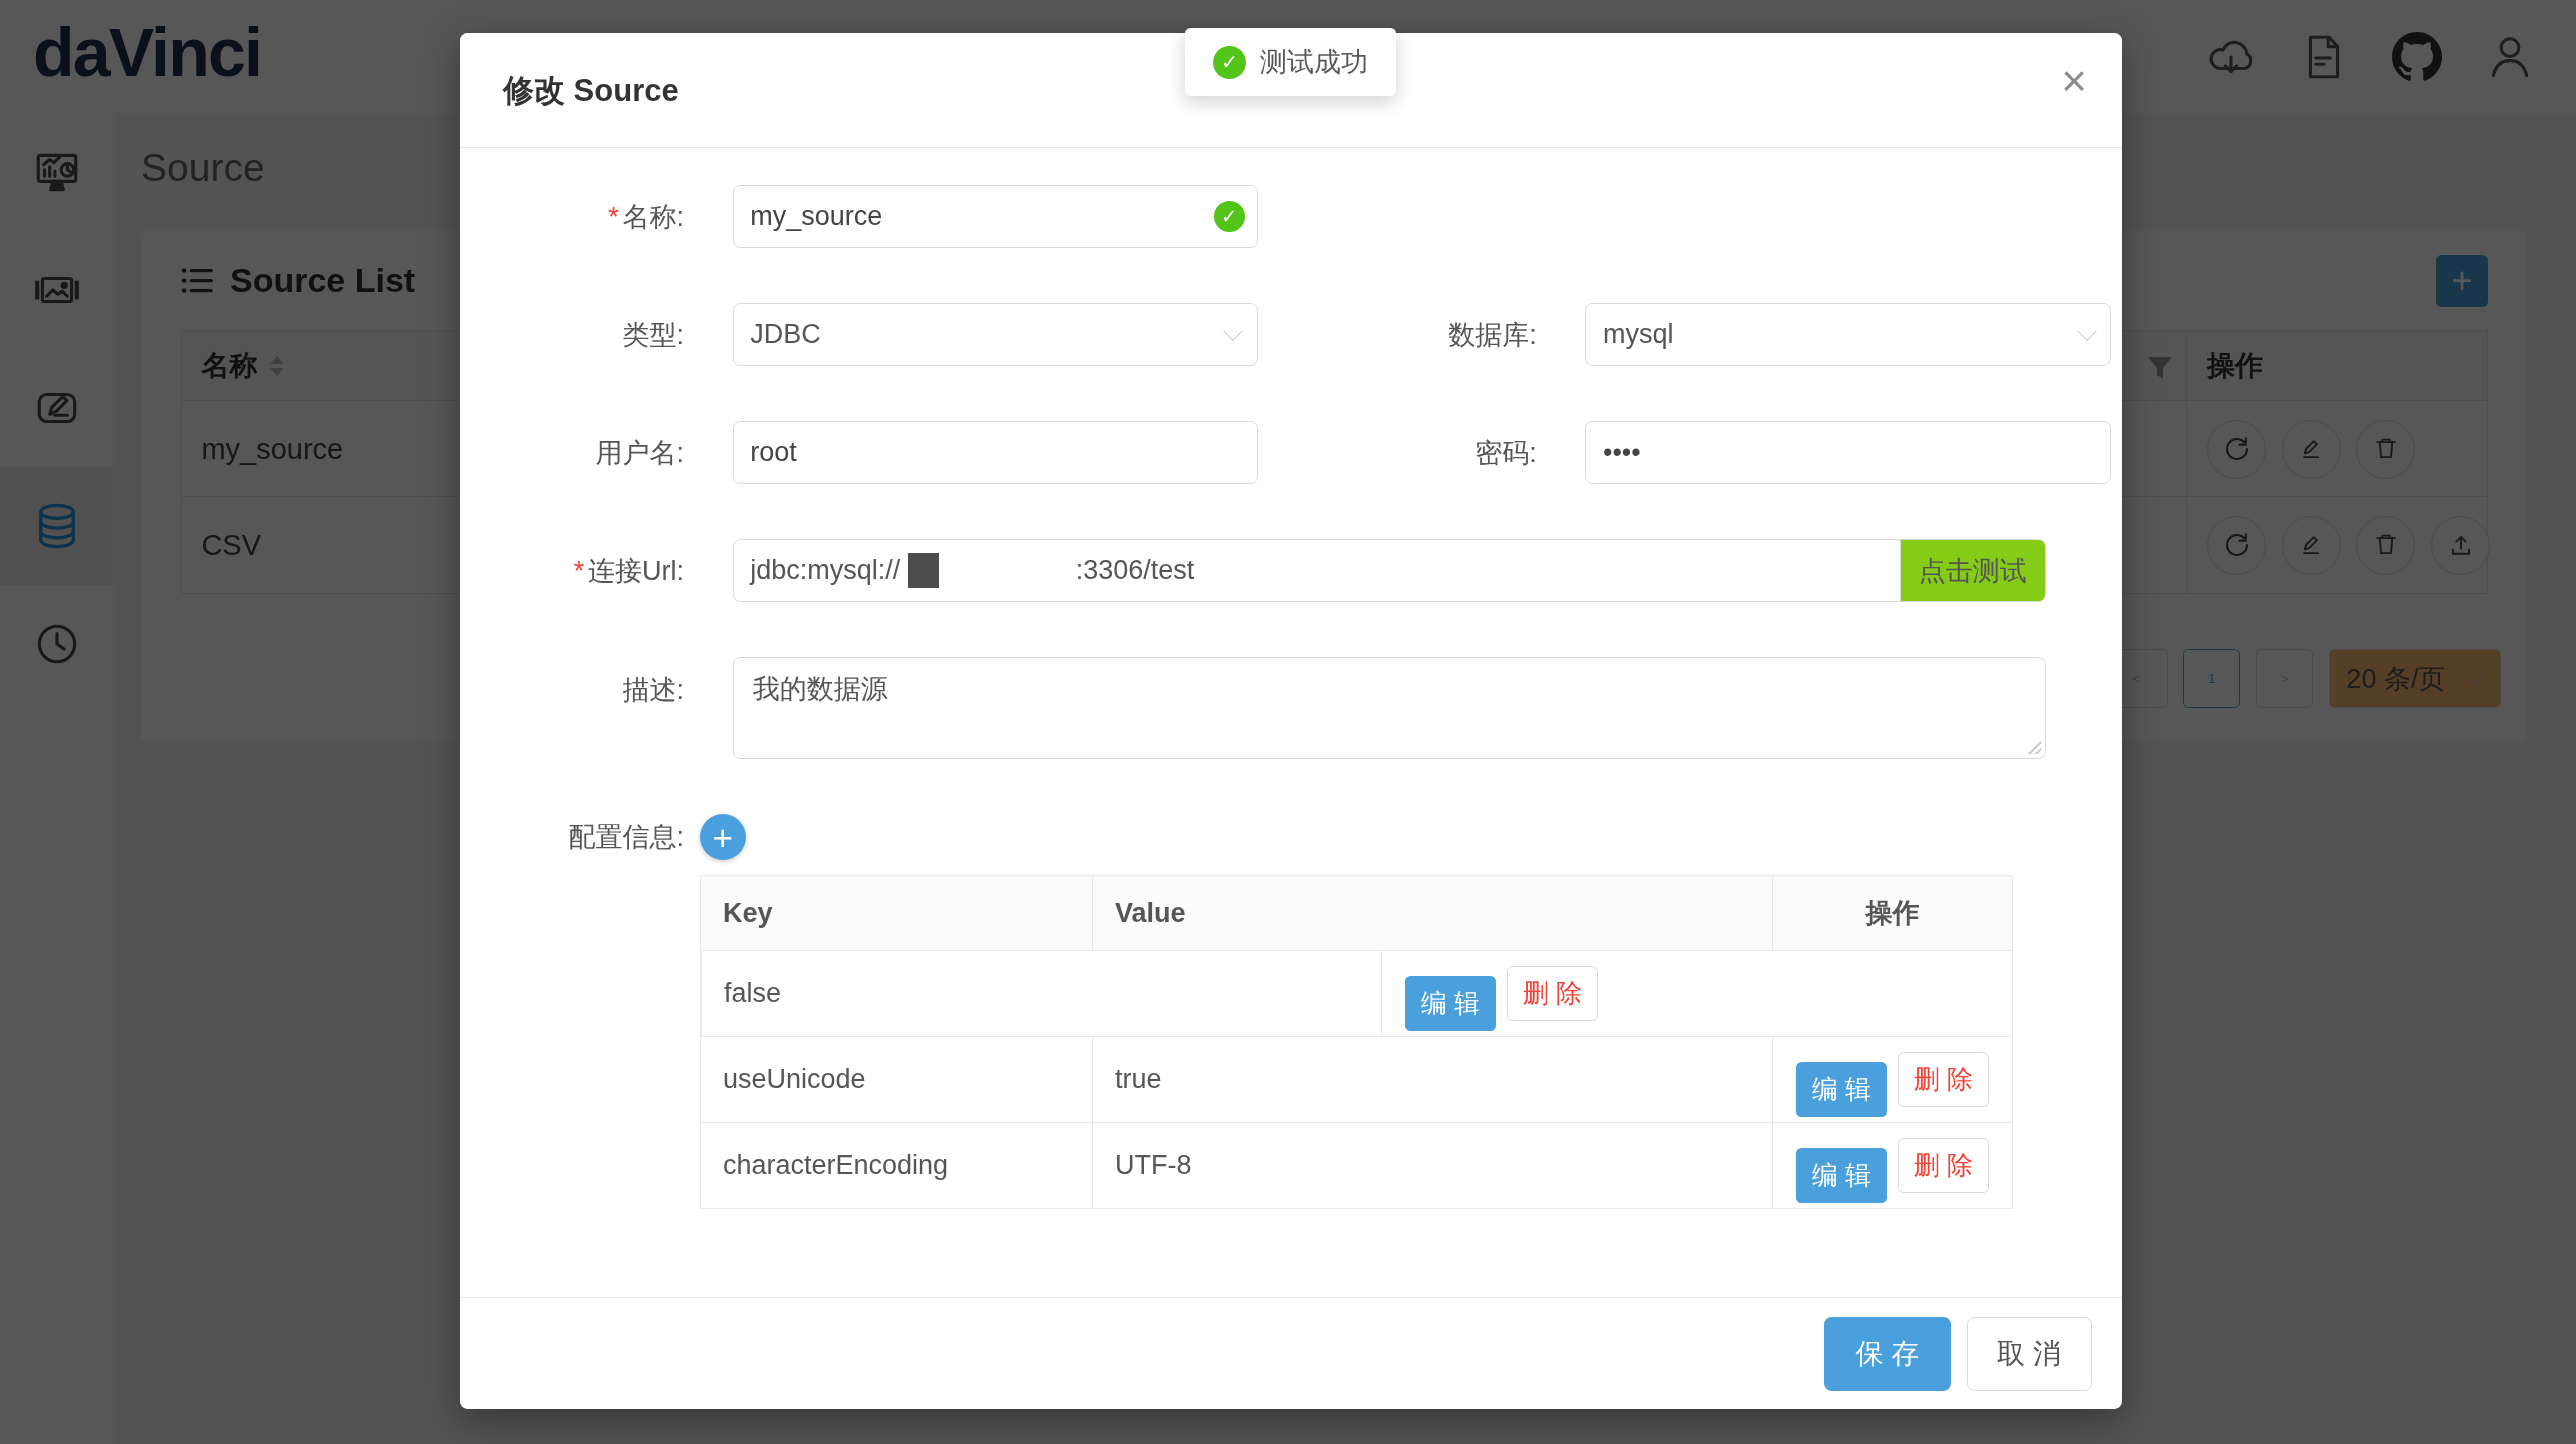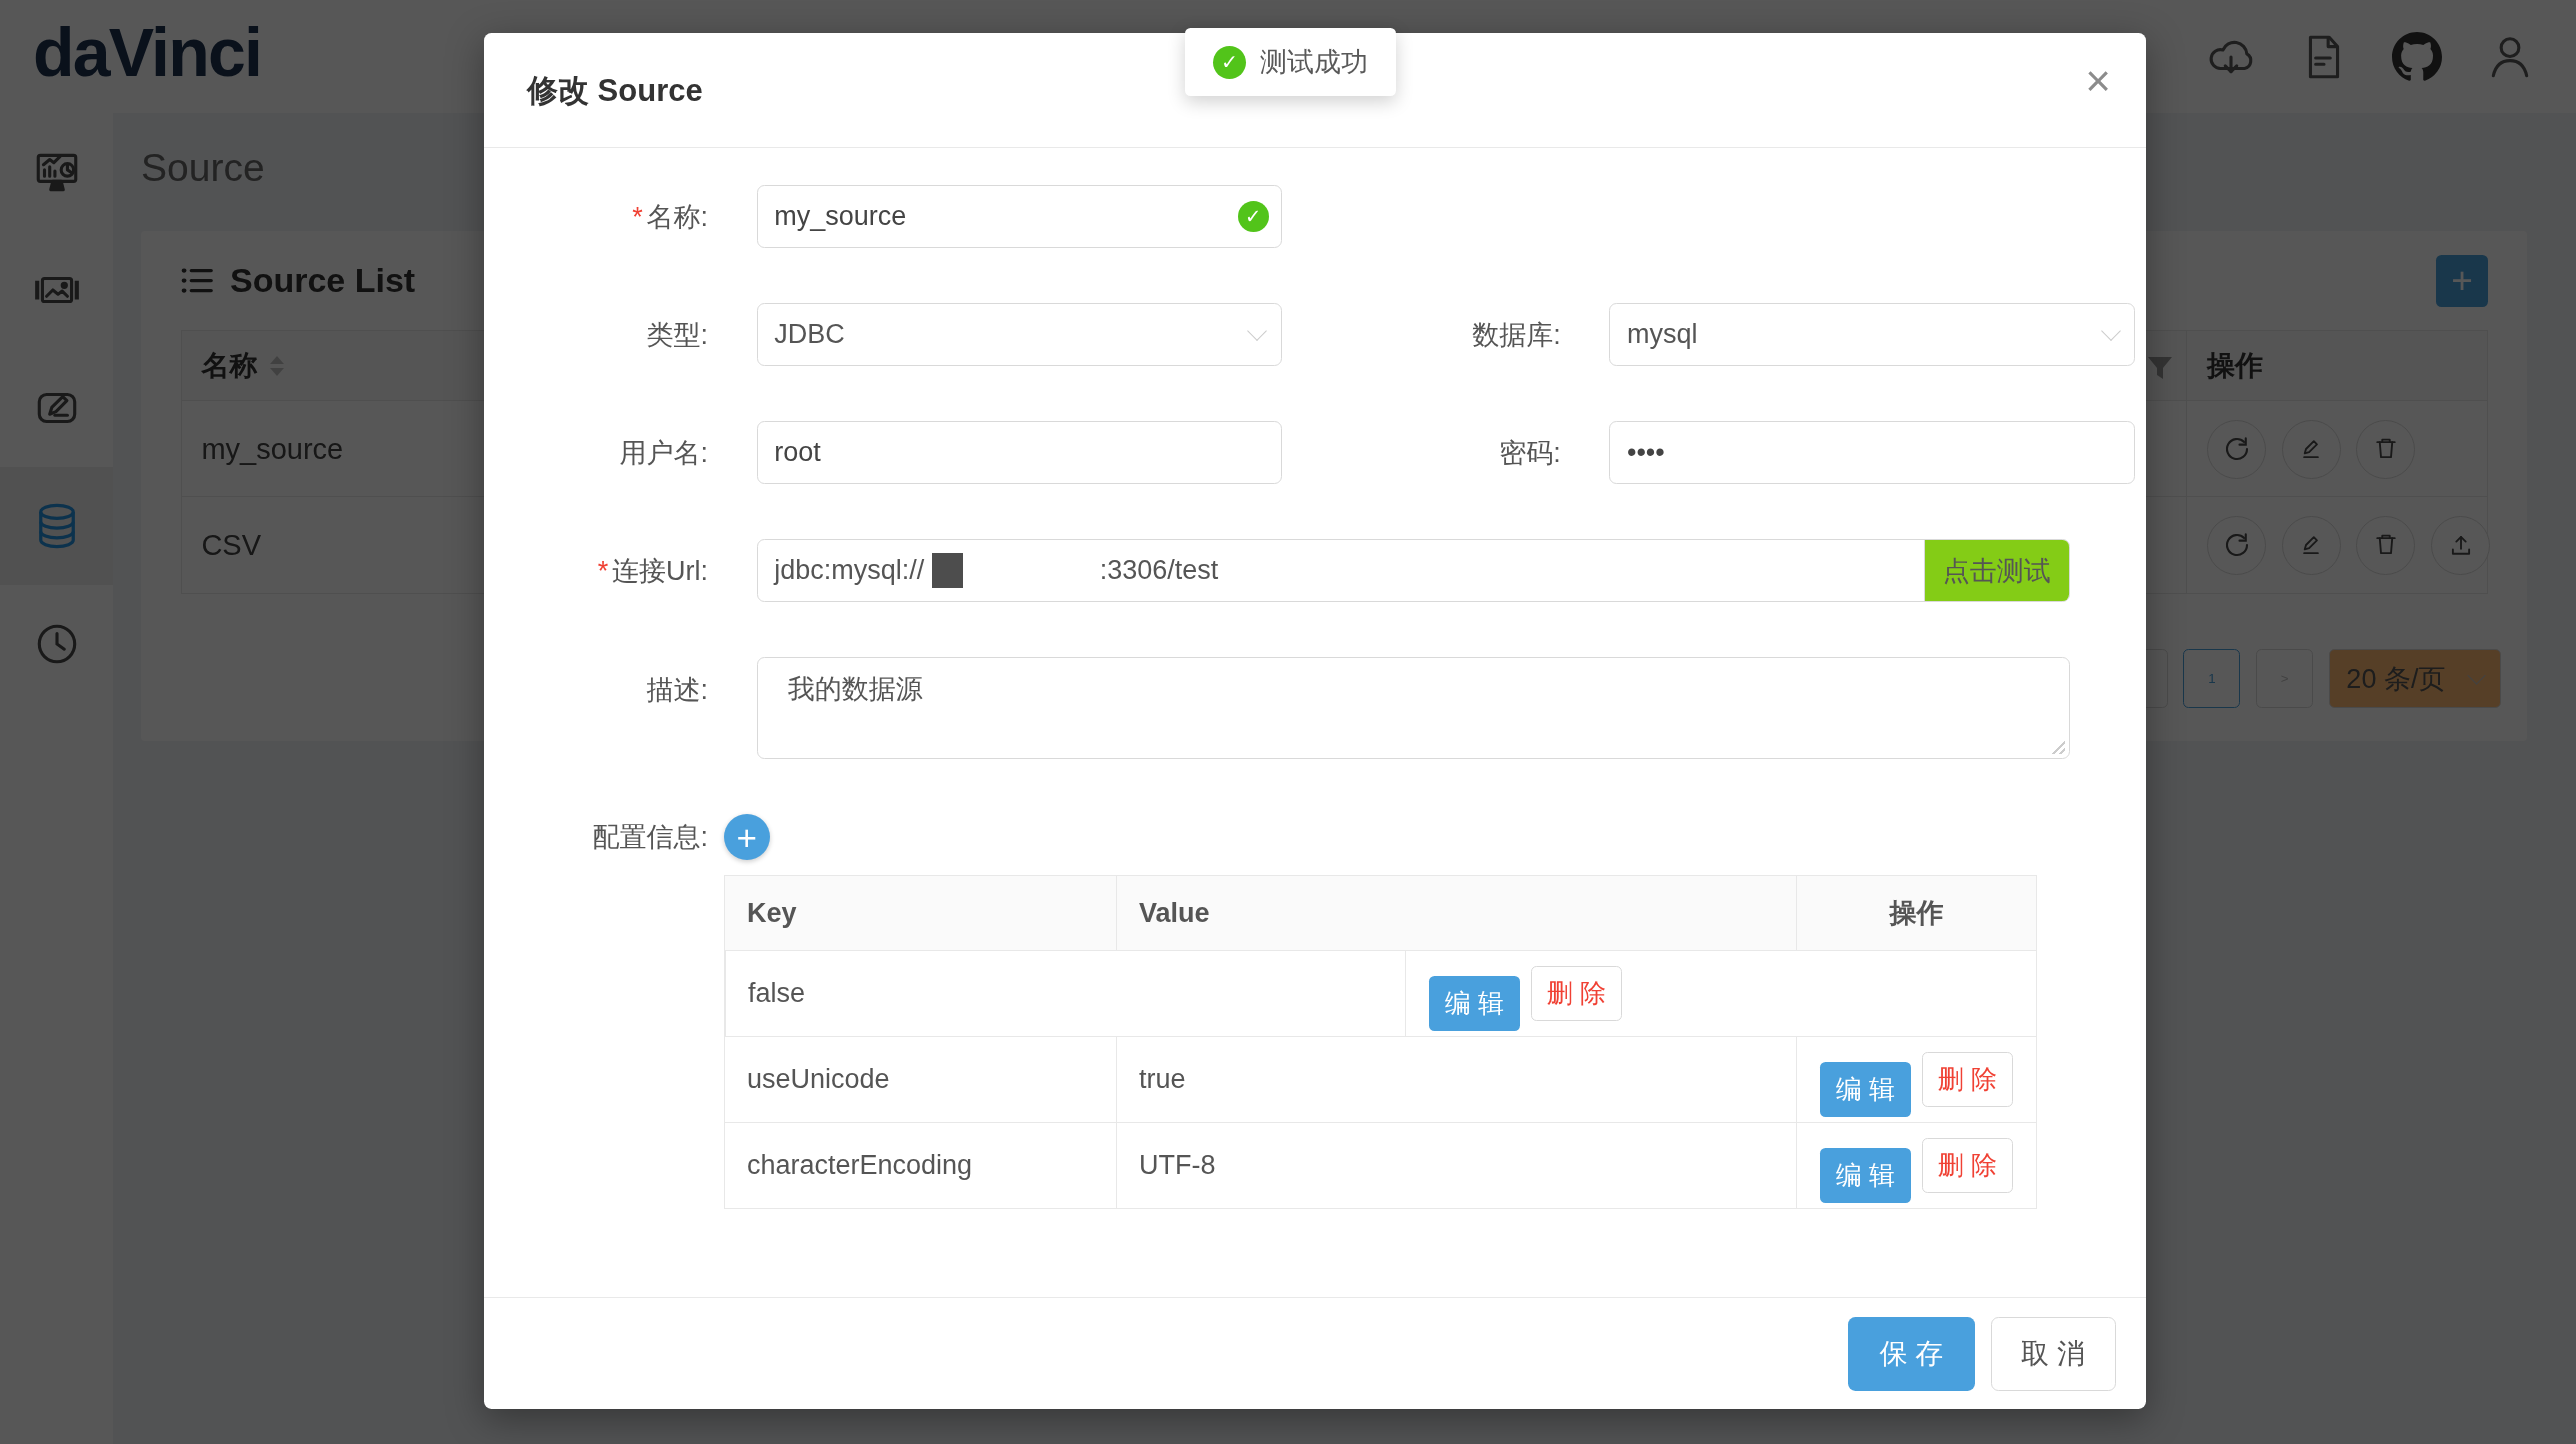--- a/index.html
+++ b/index.html
@@ -50,21 +50,21 @@
   .pg-prev{width:63px;color:#bfbfbf;}
   .pg-num{width:57px;border-color:var(--primary);color:var(--primary);}
   .pg-next{width:57px;color:#bfbfbf;}
   .pg-size{height:59px;border:0.9px solid var(--border);border-radius:5.5px;background:#fdba74;display:flex;align-items:center;gap:25px;padding:0 16.6px;color:#555;}
   .chev{width:13px;height:13px;border-right:1.8px solid #bfbfbf;border-bottom:1.8px solid #bfbfbf;transform:rotate(45deg);margin-top:-5.5px;}
 
   
   .mask{position:absolute;inset:0;background:rgba(0,0,0,0.66);z-index:40;}
 
   
-  .modal{position:absolute;left:484px;top:33px;width:1662px;height:1376px;background:#fff;border-radius:7.4px;z-index:50;box-shadow:0 9.2px 37px rgba(0,0,0,.35);}
+  .modal{position:absolute;left:460px;top:33px;width:1662px;height:1376px;background:#fff;border-radius:7.4px;z-index:50;box-shadow:0 9.2px 37px rgba(0,0,0,.35);}
   .modal-head{height:115px;border-bottom:0.9px solid #e9e9e9;position:relative;}
   .modal-title{position:absolute;left:43px;top:0;line-height:115px;font-size:31px;font-weight:600;color:#333;}
   .modal-close{position:absolute;right:35px;top:26px;font-size:44px;color:#8c8c8c;background:none;border:none;line-height:1;}
   .modal-body{padding-top:37px;}
   .f-row{display:flex;align-items:center;margin:0 0 55px 33px;min-height:63px;gap:33px;}
   .f-row.top{align-items:flex-start;}
   .f-label{width:191px;text-align:right;margin-right:15.7px;font-size:27px;color:#555;white-space:nowrap;}
   .f-label.w2{width:246px;}
   .f-row.top .f-label{padding-top:15px;}
   .star{color:var(--danger);margin-right:3.7px;}
@@ -74,21 +74,21 @@
   .input-wrap{position:relative;width:525px;}
   .input-wrap input{width:100%;}
   .check-circle{position:absolute;right:13px;top:15.7px;width:31px;height:31px;border-radius:50%;background:var(--success);color:#fff;font-size:19.4px;line-height:31px;text-align:center;}
   .select{display:flex;align-items:center;justify-content:space-between;}
   .sel-chev{width:14px;height:14px;border-right:1.8px solid #ccc;border-bottom:1.8px solid #ccc;transform:rotate(45deg);margin-top:-6.5px;}
   .url-group{display:flex;width:1313px;height:63px;border:0.9px solid var(--border);border-radius:7.4px;overflow:hidden;background:#fff;}
   .url-input{flex:1;display:flex;align-items:center;padding:0 16.6px;font-size:27px;color:#555;}
   .url-block{width:31px;height:35px;background:#4d4d4d;margin-left:7.4px;}
   .url-gap{width:137px;}
   .url-addon{width:145px;border-left:0.9px solid var(--border);background:#84cc16;display:flex;align-items:center;justify-content:center;font-size:27px;color:#555;}
-  .textarea{width:1313px;height:102px;border:0.9px solid var(--border);border-radius:7.4px;padding:13px 30px;font-size:27px;color:#555;position:relative;background:#fff;}
+  .textarea{width:1313px;height:102px;border:0.9px solid var(--border);border-radius:7.4px;padding:13px 19px;font-size:27px;color:#555;position:relative;background:#fff;}
   .resize-grip{position:absolute;right:3.7px;bottom:3.7px;width:15px;height:15px;clip-path:polygon(100% 0,100% 100%,0 100%);background:repeating-linear-gradient(-45deg,#fff 0 2.8px,#ccc 2.8px 4.6px);}
   .config-row{display:flex;align-items:center;margin:0 0 15px 33px;height:46px;}
   .plus-btn{width:46px;height:46px;border-radius:50%;background:var(--primary);border:none;color:#fff;font-size:35px;line-height:43px;text-align:center;box-shadow:0 1.8px 5.5px rgba(0,0,0,.2);}
   .cfg-table{margin-left:240px;width:1313px;border:0.9px solid var(--tborder);font-size:27px;}
   .cfg-tr{display:flex;border-bottom:0.9px solid var(--tborder);}
   .cfg-tr:last-child{border-bottom:none;}
   .cfg-tr.head{background:#fafafa;font-weight:600;color:#333;}
   .cfg-tr.head .cfg-td{height:74px;line-height:74px;}
   .cfg-td{height:85px;line-height:85px;padding-left:22px;color:#555;}
   .cfg-key{width:391px;} .cfg-val{width:680px;border-left:0.9px solid var(--tborder);}

